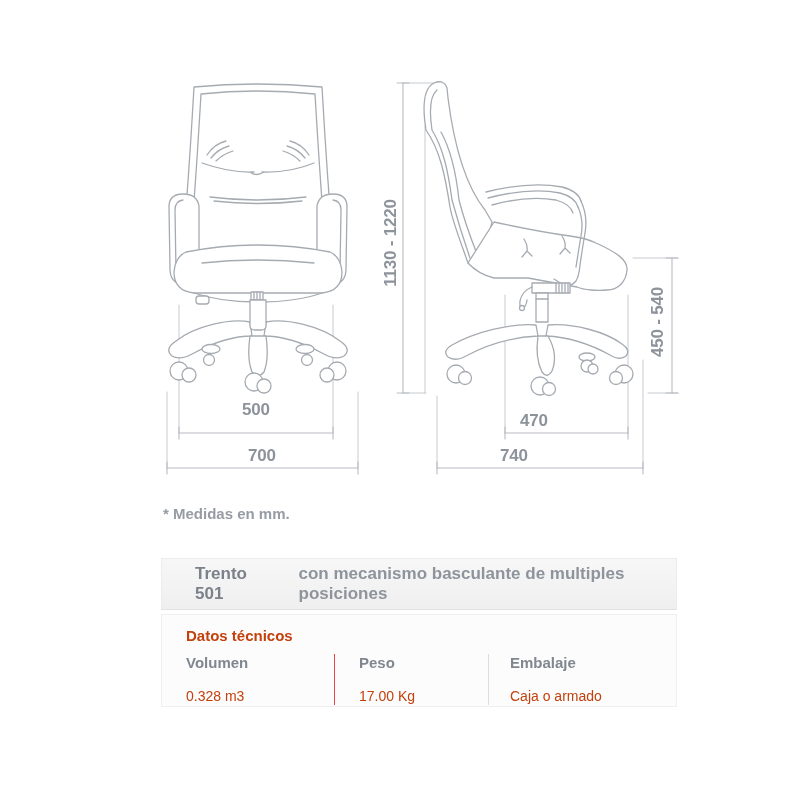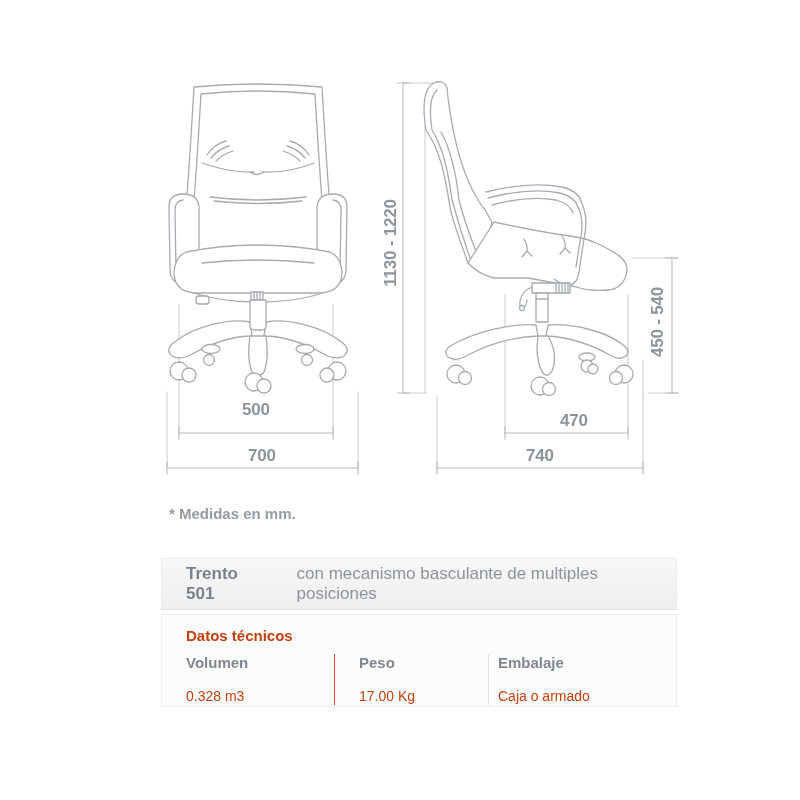--- a/index.html
+++ b/index.html
@@ -10,45 +10,45 @@
   .drawing-svg{position:absolute;left:150px;top:60px;width:540px;height:420px;}
 
   .dim-label{
     position:absolute;
     font-size:17px;font-weight:700;letter-spacing:-0.2px;
     color:#8d939b;text-align:center;white-space:nowrap;
   }
   .dim-label.vert{transform:rotate(-90deg);transform-origin:center center;}
 
   .measure-note{
-    position:absolute;left:169px;top:505px;
+    position:absolute;left:163px;top:505px;
     font-size:15px;font-weight:700;color:#969ba4;
   }
 
   
   .product-card{position:absolute;left:161px;top:558px;width:516px;}
   .product-header{
     box-sizing:border-box;height:52px;display:flex;align-items:center;
-    padding-left:24px;
+    padding-left:33px;
     background:linear-gradient(180deg,#f7f7f7 0%,#efefef 100%);
     border:1px solid #ececec;border-bottom:1px solid #e3e1df;
   }
   .product-name{font-size:17px;font-weight:700;color:#7b818a;}
-  .product-desc{font-size:17px;font-weight:400;color:#8e949c;margin-left:27px;}
+  .product-desc{font-size:17px;font-weight:700;color:#8e949c;margin-left:27px;}
 
   .spec-body{
     box-sizing:border-box;margin-top:4px;height:93px;
     background:#fcfcfd;border:1px solid #efeff1;
   }
   .spec-title{font-size:15px;font-weight:700;color:#c2410c;margin:12px 0 10px 24px;}
   .spec-row{display:flex;justify-content:space-between;}
   .spec-col{box-sizing:border-box;}
   .spec-col.c1{width:172px;padding-left:24px;}
   .spec-col.c2{width:154px;padding-left:24px;border-left:1px solid #ef4444;}
-  .spec-col.c3{flex:1;padding-left:9px;border-left:1px solid #dddde1;}
+  .spec-col.c3{flex:1;padding-left:21px;border-left:1px solid #dddde1;}
   .spec-label{font-size:15px;font-weight:700;color:#81878f;line-height:1.2;}
   .spec-value{font-size:14px;font-weight:400;color:#c2410c;margin-top:16px;line-height:1.2;}
 </style>
 </head>
 <body>
 
 <div class="page">
 
   <svg class="drawing-svg" viewBox="0 0 540 420" fill="none" stroke-linecap="round" stroke-linejoin="round">
 
@@ -178,22 +178,22 @@
         <line x1="247" y1="333" x2="259" y2="333"></line>
 
       <line x1="522" y1="198" x2="522" y2="333"></line>
       <line x1="516" y1="198" x2="528" y2="198"></line>
         <line x1="516" y1="333" x2="528" y2="333"></line>
     </g>
   </svg>
 
   <div class="dim-label" style="left:226px;top:400px;width:60px;">500</div>
   <div class="dim-label" style="left:232px;top:446px;width:60px;">700</div>
-  <div class="dim-label" style="left:544px;top:411px;width:60px;">470</div>
-  <div class="dim-label" style="left:510px;top:446px;width:60px;">740</div>
+  <div class="dim-label" style="left:504px;top:411px;width:60px;">470</div>
+  <div class="dim-label" style="left:484px;top:446px;width:60px;">740</div>
   <div class="dim-label vert" style="left:331px;top:233px;width:120px;">1130 - 1220</div>
   <div class="dim-label vert" style="left:608px;top:312px;width:100px;">450 - 540</div>
 
   <div class="measure-note">* Medidas en mm.</div>
 
   <div class="product-card">
     <div class="product-header">
       <span class="product-name">Trento 501</span>
       <span class="product-desc">con mecanismo basculante de multiples posiciones</span>
     </div>

